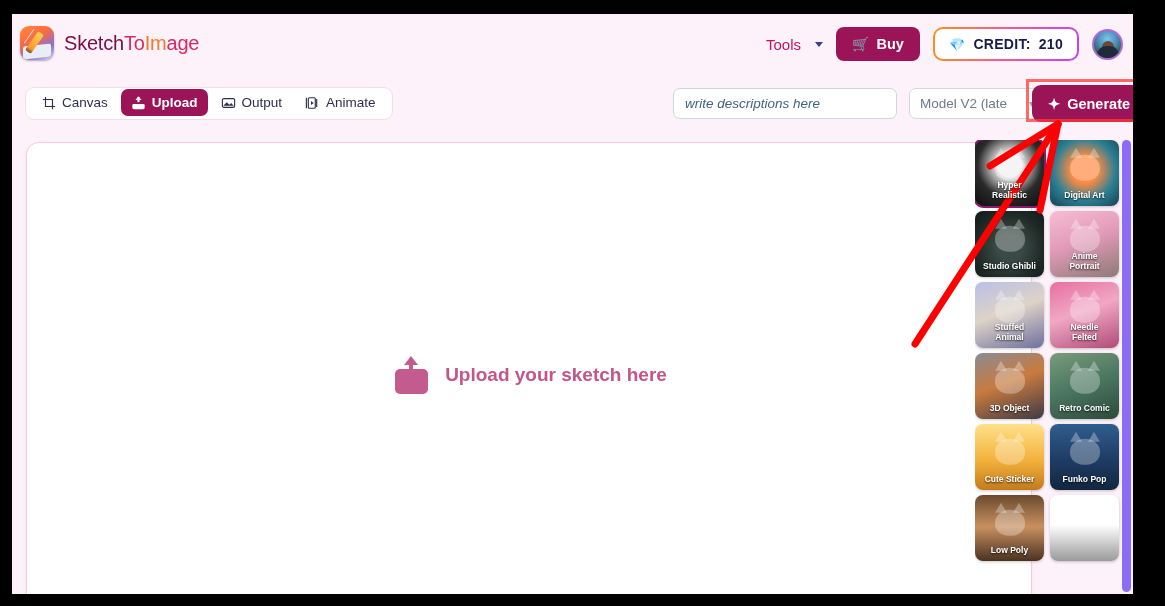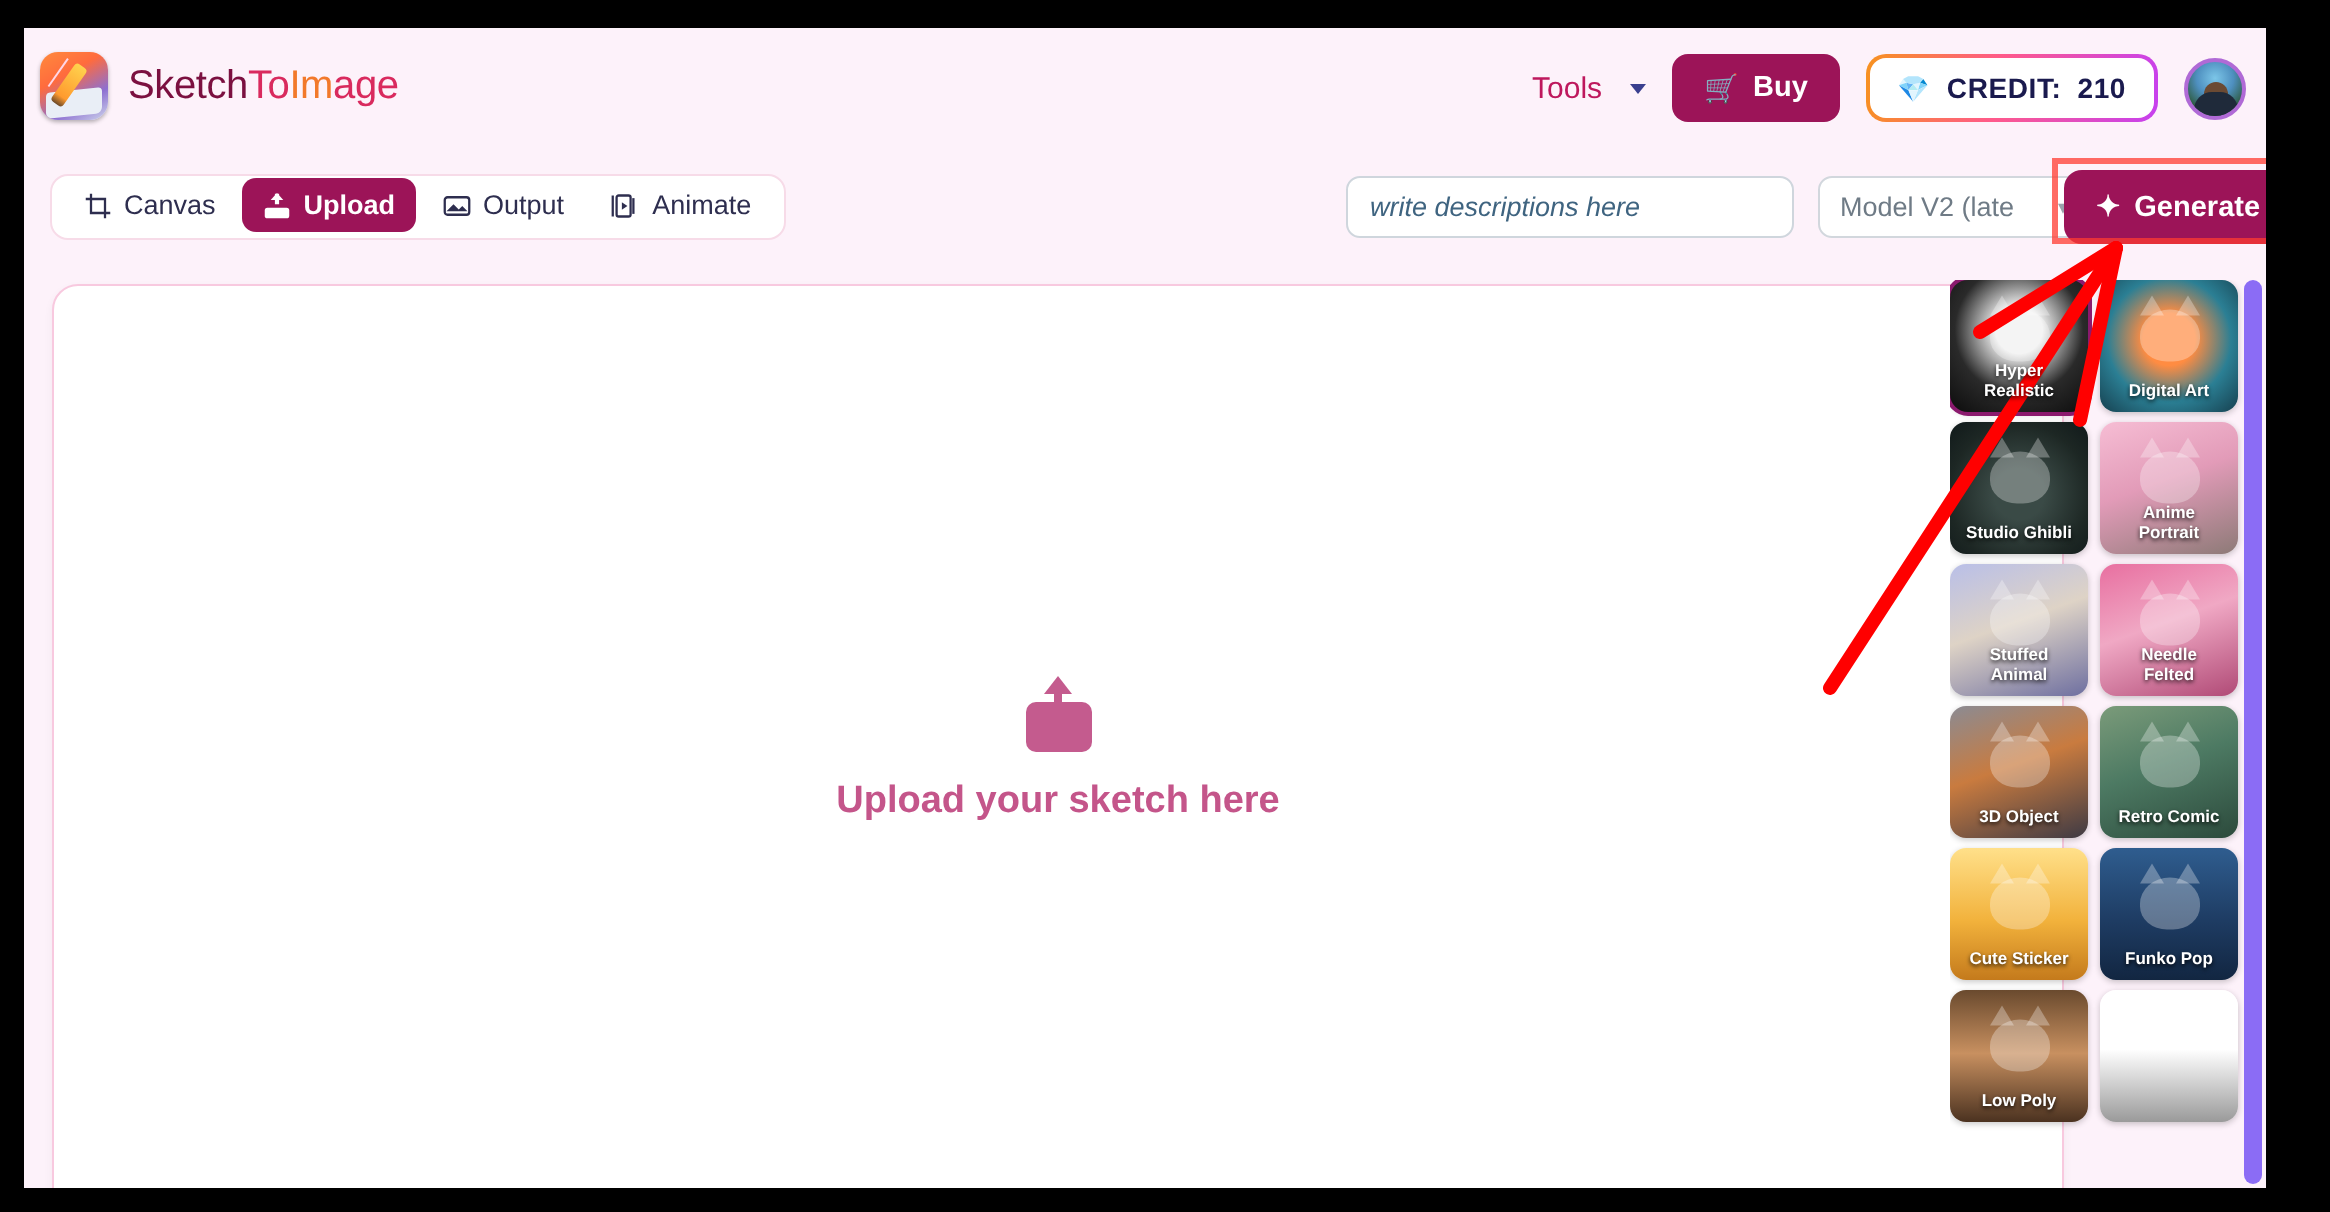--- a/index.html
+++ b/index.html
@@ -134,21 +134,21 @@
     border: 3px solid #ff3b30; opacity: .75;
     pointer-events: none;
   }
 
   
   .canvas-card {
     position: absolute; left: 14px; top: 128px;
     width: 1006px; height: 465px;
     background: #fff; border: 1.5px solid #f8c9df; border-radius: 13px;
     display: flex; align-items: center; justify-content: center;
-    flex-direction: column; gap: 14px;
+    gap: 14px;
     box-shadow: 0 2px 5px rgba(0,0,0,.05);
   }
   .upload-ico { width: 40px; height: 38px; position: relative; }
   .upload-ico .box { position:absolute; left:4px; bottom:0; width:33px; height:25px; background:#c45b8e; border-radius:5px; }
   .upload-ico .stem { position:absolute; left:18px; top:6px; width:4px; height:22px; background:#c45b8e; }
   .upload-ico .tip { position:absolute; left:13px; top:0; width:0;height:0; border-left:7px solid transparent;border-right:7px solid transparent;border-bottom:9px solid #c45b8e; }
   .upload-text { font-size: 19px; font-weight: bold; color: #c4558a; }
 
   
   .styles-panel {

